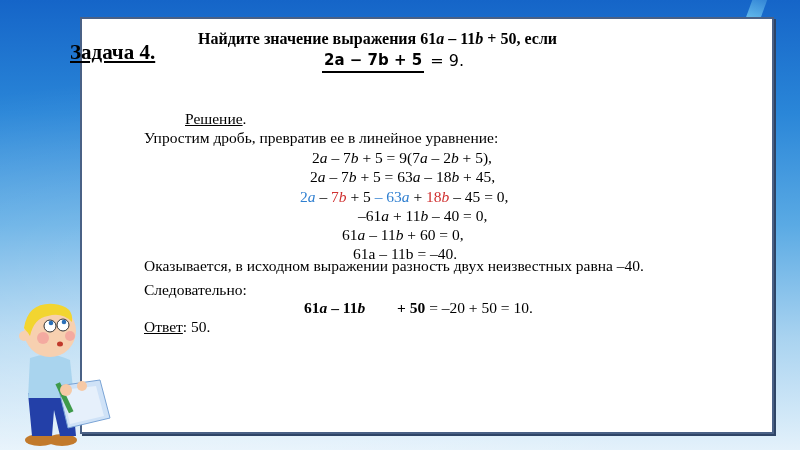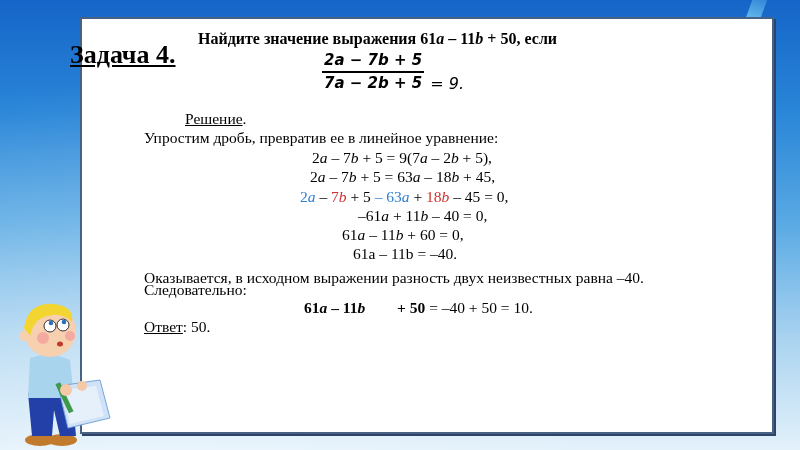--- a/index.html
+++ b/index.html
@@ -18,30 +18,30 @@
     background: radial-gradient(ellipse at 20% 80%, rgba(255,255,255,0.35), rgba(255,255,255,0) 55%);
   }
   .panel {
     position: absolute; left: 80px; top: 17px; width: 690px; height: 413px;
     background: #ffffff;
     border: 2px solid #4a6186;
     box-shadow: 2px 2px 0 #2e4466;
   }
   .task-label {
     position: absolute; left: 70px; top: 40px;
-    font-size: 26px; font-weight: bold; text-decoration: underline; color: #000;
+    font-size: 21px; font-weight: bold; text-decoration: underline; color: #000;
   }
   .task-prompt {
     position: absolute; left: 198px; top: 30px;
     font-size: 16px; font-weight: bold; color: #000; white-space: nowrap;
   }
   .fraction {
     position: absolute; left: 322px; top: 51px;
-    display: flex; align-items: flex-end;
-    font-family: "DejaVu Sans", sans-serif; font-weight: bold; color: #000; font-style: italic;
+    display: flex; align-items: flex-start;
+    font-family: "DejaVu Sans", sans-serif; font-weight: bold; color: #000;
   }
   .frac { display: inline-flex; flex-direction: column; align-items: center; }
   .frac .num, .frac .den { font-size: 15px; line-height: 19px; padding: 0 2px; white-space: nowrap; }
   .frac .bar { width: 100%; height: 1.5px; background: #000; margin: 1px 0; }
   .frac-eq { font-size: 16px; margin-left: 6px; font-weight: normal; }
   .content { position: absolute; left: 144px; top: 0; width: 620px; font-size: 15.5px; color: #000; }
   .line { position: absolute; white-space: nowrap; line-height: 20px; }
   .u { text-decoration: underline; }
   .blue { color: #2f7fd0; }
   .red { color: #d03030; }
@@ -59,39 +59,38 @@
 <div class="task-label">Задача 4.</div>
 
 <div class="task-prompt">
   <span>Найдите значение выражения 61</span><i>a</i><span> – 11</span><i>b</i><span> + 50, если</span>
 </div>
 
 <div class="fraction">
   <div class="frac">
     <div class="num">2a − 7b + 5</div>
     <div class="bar"></div>
-    <div class="den">7a − 2b + 5</div>
   </div>
   <span class="frac-eq">= 9.</span>
 </div>
 
 <div class="content">
   <div class="line" style="left:0; top:109px;margin-left:41px;"><span class="u">Решение</span><span>.</span></div>
   <div class="line" style="left:0; top:128px;">Упростим дробь, превратив ее в линейное уравнение:</div>
 
   <div class="line" style="left:168px; top:148px;"><span>2</span><span style="font-style: italic;">a</span><span> – 7</span><span style="font-style: italic;">b</span><span> + 5 = 9(7</span><span style="font-style: italic;">a</span><span> – 2</span><span style="font-style: italic;">b</span><span> + 5),</span></div>
   <div class="line" style="left:166px; top:167px;"><span>2</span><span style="font-style: italic;">a</span><span> – 7</span><span style="font-style: italic;">b</span><span> + 5 = 63</span><span style="font-style: italic;">a</span><span> – 18</span><span style="font-style: italic;">b</span><span> + 45,</span></div>
   <div class="line" style="left:156px; top:187px;"><span class="blue">2</span><span class="blue" style="font-style: italic;">a</span><span> – </span><span class="red">7</span><span class="red" style="font-style: italic;">b</span><span> + 5 </span><span class="blue">– 63</span><span class="blue" style="font-style: italic;">a</span><span> + </span><span class="red">18</span><span class="red" style="font-style: italic;">b</span><span> – 45 = 0,</span></div>
   <div class="line" style="left:214px; top:206px;"><span>–61</span><span style="font-style: italic;">a</span><span> + 11</span><span style="font-style: italic;">b</span><span> – 40 = 0,</span></div>
   <div class="line" style="left:198px; top:225px;"><span>61</span><span style="font-style: italic;">a</span><span> – 11</span><span style="font-style: italic;">b</span><span> + 60 = 0,</span></div>
   <div class="line" style="left:209px; top:244px;"><span>61a – 11b = –40.</span></div>
 
-  <div class="line" style="left:0; top:268px;">Оказывается, в исходном выражении разность двух неизвестных равна –40.</div>
+  <div class="line" style="left:0; top:256px;">Оказывается, в исходном выражении разность двух неизвестных равна –40.</div>
   <div class="line" style="left:0; top:280px;">Следовательно:</div>
-  <div class="line" style="left:160px; top:298px;" id="final-line"><span style="font-weight: bold;">61</span><span style="font-weight: bold; font-style: italic;">a</span><span style="font-weight: bold;"> – 11</span><span style="font-weight: bold; font-style: italic;">b</span><span style="font-weight: bold; margin-left: 28px;"> + 50</span><span> = –40 + 50 = 10.</span></div>
+  <div class="line" style="left:160px; top:298px;" id="final-line"><span style="font-weight: bold;">61</span><span style="font-weight: bold; font-style: italic;">a</span><span style="font-weight: bold;"> – 11</span><span style="font-weight: bold; font-style: italic;">b</span><span style="font-weight: bold; margin-left: 28px;"> + 50</span><span> = –20 + 50 = 10.</span></div>
   <div class="line" style="left:0; top:317px;"><span class="u">Ответ</span><span>: 50.</span></div>
 </div>
 
 <svg class="kid" viewBox="0 0 110 150">
   <ellipse cx="30" cy="142" rx="15" ry="6" fill="#c27a2c"></ellipse>
   <ellipse cx="52" cy="142" rx="15" ry="6" fill="#c27a2c"></ellipse>
   <path d="M18 95 L22 138 L42 138 L44 112 L50 138 L66 138 L62 95 Z" fill="#2340a8"></path>
   <path d="M20 60 Q40 52 60 62 L64 100 L18 100 Z" fill="#a9d4ee"></path>
   <polygon points="48,88 90,82 100,120 58,130" fill="#cfe2f7" stroke="#7aa4d6" stroke-width="1"></polygon>
   <polygon points="52,92 86,88 94,118 60,126" fill="#e6f0fb"></polygon>

